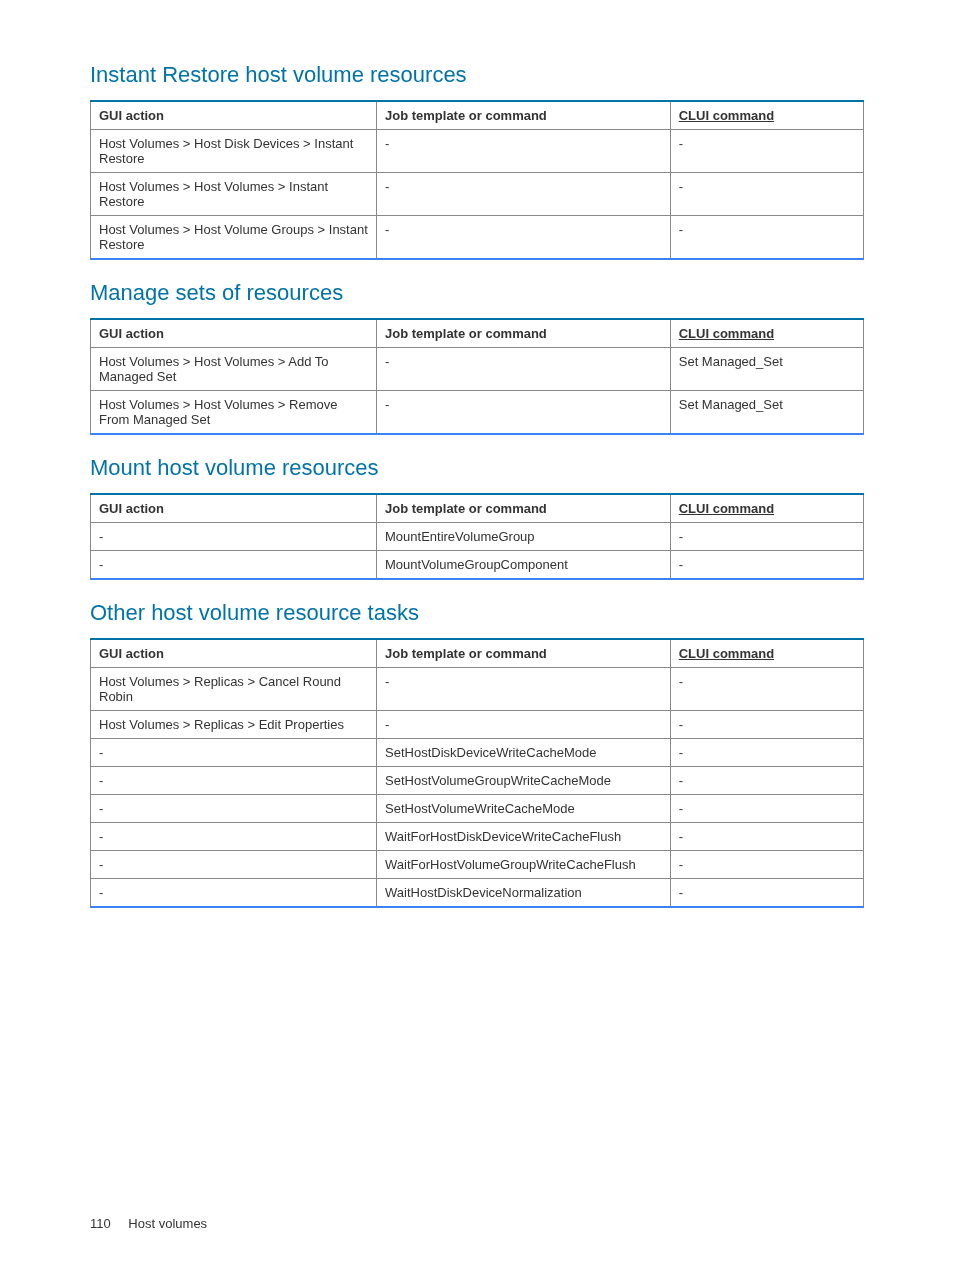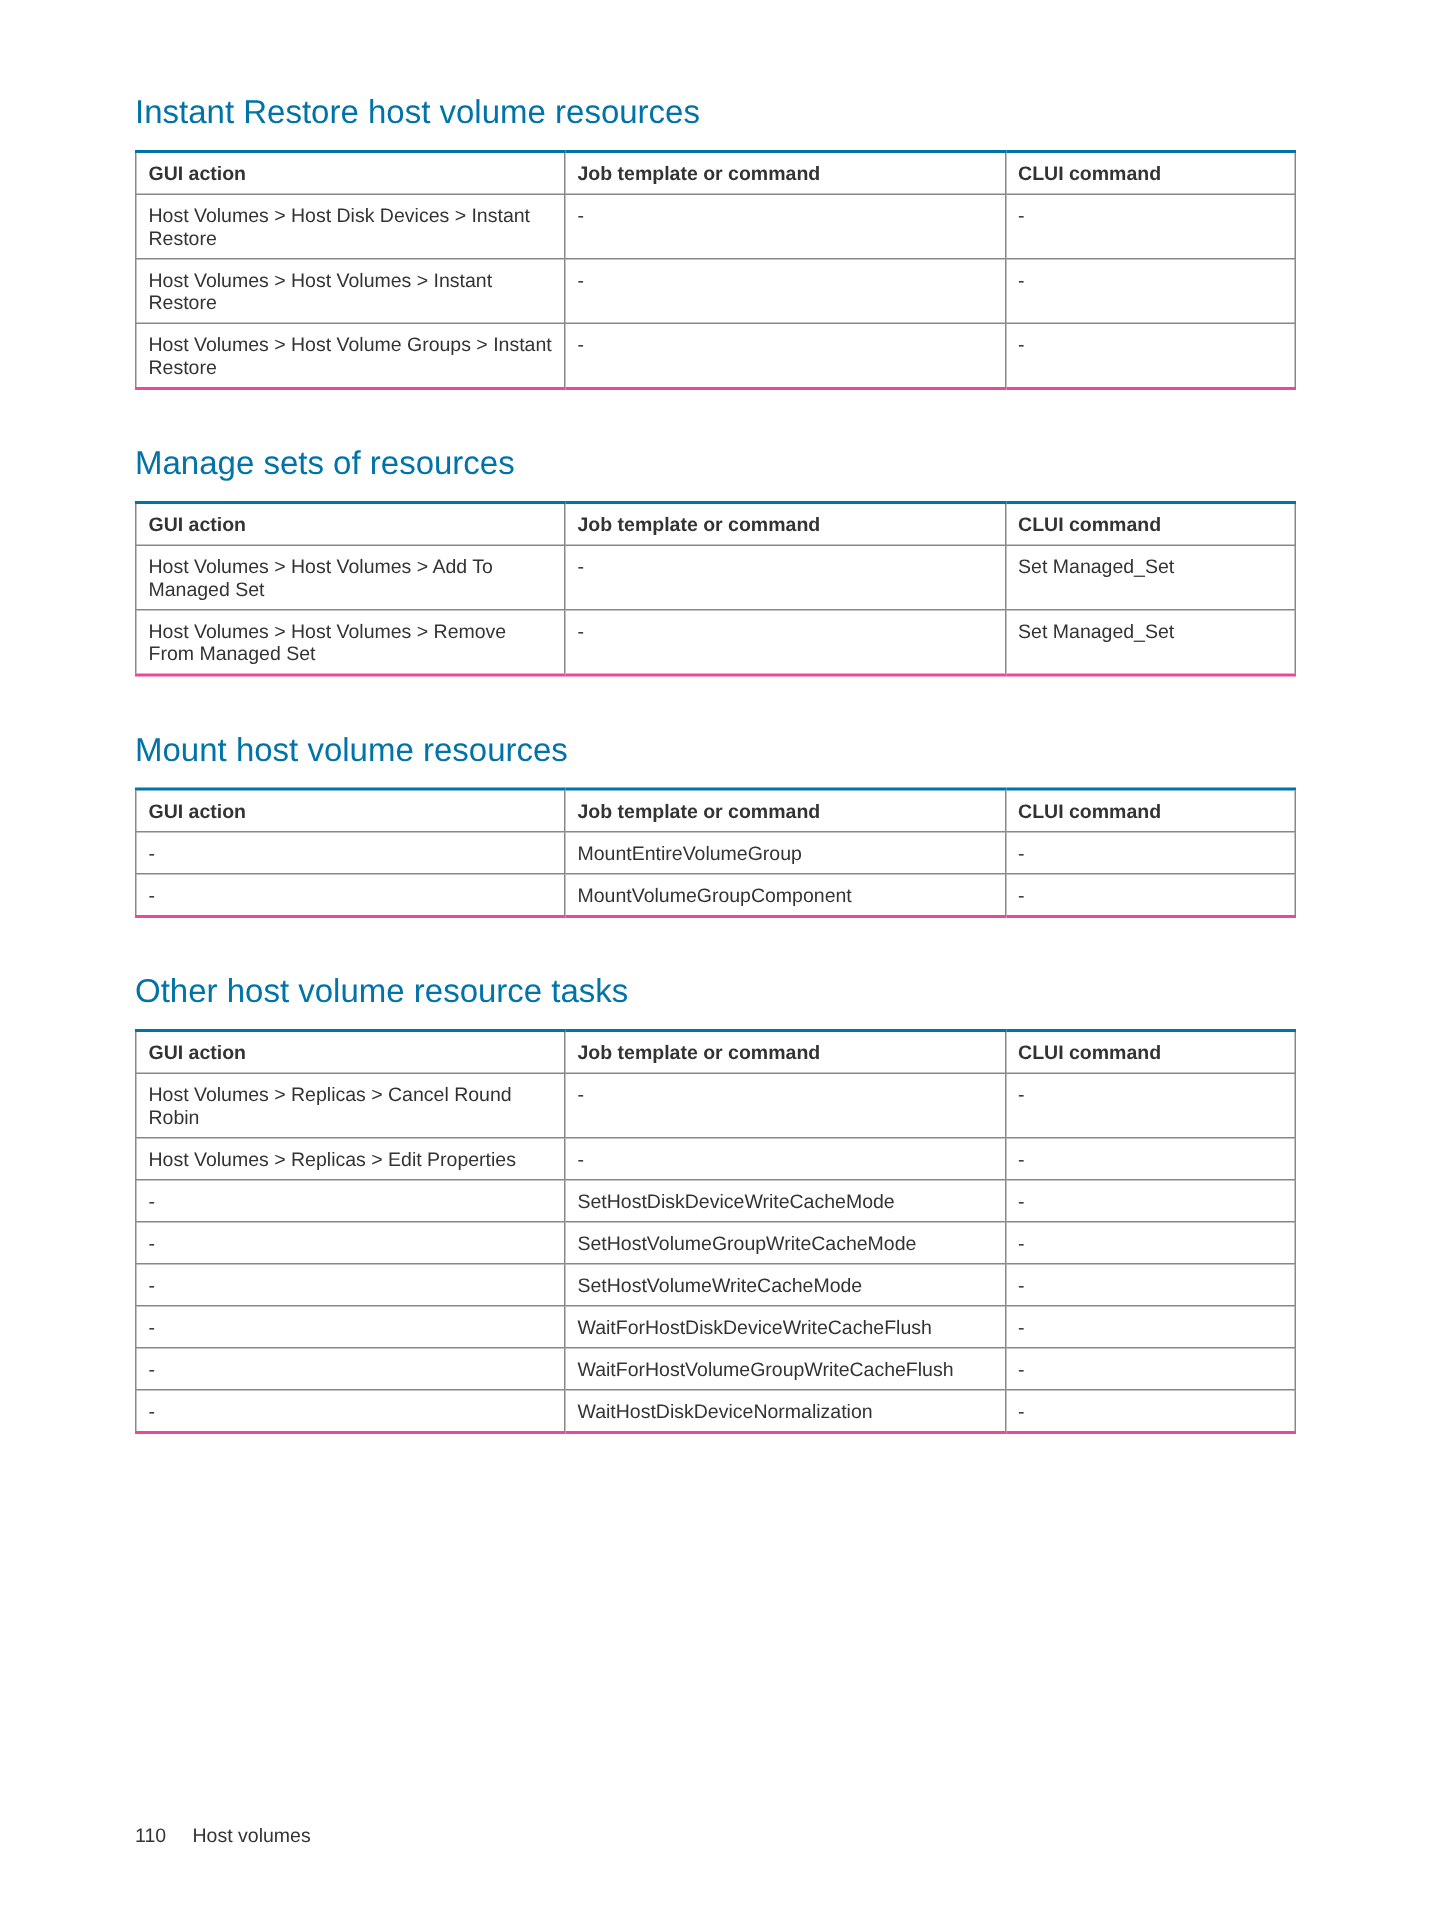--- a/index.html
+++ b/index.html
@@ -16,42 +16,42 @@
   h2 {
     color: #0073a8;
     font-weight: 300;
     font-size: 22px;
     margin: 12px 0 12px 0;
     font-family: Arial, Helvetica, sans-serif;
   }
   table {
     border-collapse: collapse;
     width: 100%;
-    margin-bottom: 36px;
+    margin-bottom: 20px;
     padding-left: 28px;
   }
   table td, table th {
     border: 1px solid #888;
     padding: 6px 8px;
     text-align: left;
     vertical-align: top;
     font-size: 13px;
   }
   table tr:first-child td {
     border-top: 2px solid #0073a8;
   }
   table tr:last-child td {
-    border-bottom: 2px solid #ec4899;
+    border-bottom: 2px solid #3b82f6;
   }
   .hdr {
     font-weight: bold;
   }
   .col1 { width: 37%; }
   .col2 { width: 38%; }
-  .col3 { width: 25%; }
+  .col3 { width: 25%; text-decoration: underline; }
   .footer {
     position: absolute;
     bottom: 40px;
     left: 90px;
     font-size: 13px;
     color: #333;
     text-align: right;
   }
   .footer .pn { margin-right: 14px; }
 </style>

